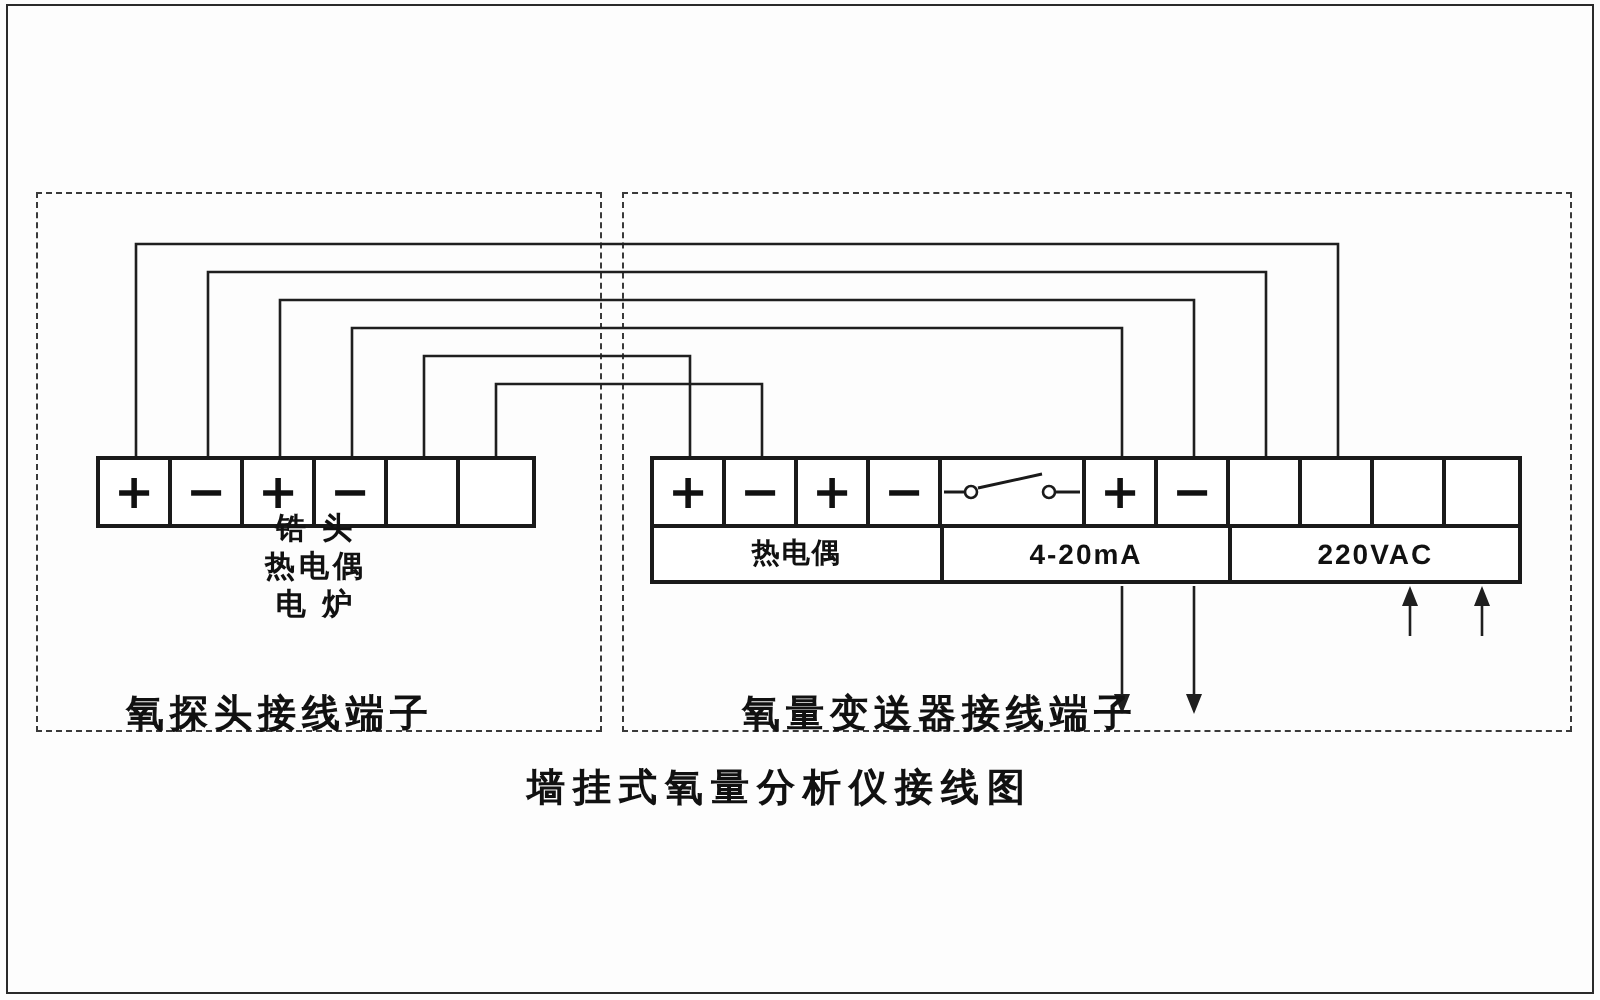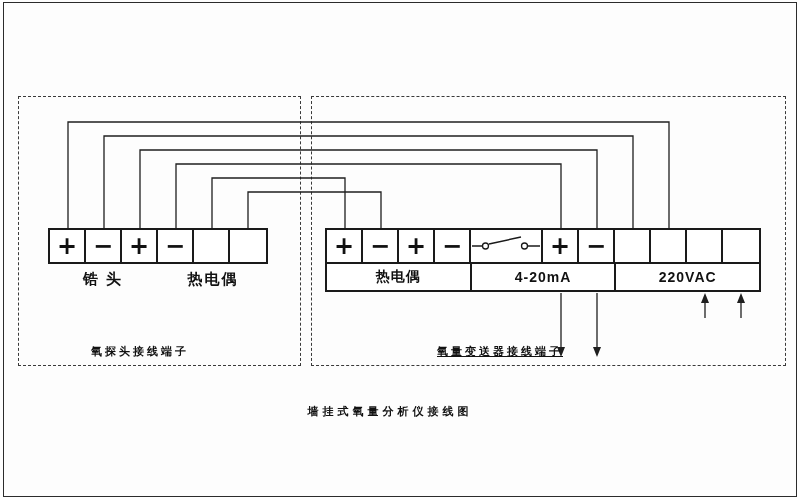--- a/index.html
+++ b/index.html
@@ -32,34 +32,34 @@
   .switch-cell line { stroke:#1a1a1a; stroke-width:1.5; }
   .switch-cell circle { fill:#ffffff; stroke:#1a1a1a; stroke-width:1.3; }
 
   .label-band { position:absolute; display:flex; }
   #trans-labels {
     left:325px; top:264px; width:436px; height:28px;
     border:2px solid #1a1a1a; border-top:none; background:#fff;
   }
   #trans-labels .label-cell { border-right:2px solid #1a1a1a; }
   #trans-labels .label-cell:last-child { border-right:none; }
-  #probe-labels { left:48px; top:266px; width:220px; height:26px; }
+  #probe-labels { left:48px; top:255px; width:220px; height:26px;flex-direction:column; }
   .label-cell {
     flex:1 1 0; display:flex; align-items:center; justify-content:center;
     font-weight:bold; font-size:14px; letter-spacing:1px; white-space:nowrap;
   }
   #probe-labels .label-cell { font-size:15px; letter-spacing:2px; }
 
   .box-caption {
-    position:absolute; font-weight:bold; font-size:11px; letter-spacing:3px;
+    position:absolute; font-weight:bold; font-size:19px; letter-spacing:3px;
     text-align:center; white-space:nowrap;
   }
   #probe-caption { left:60px; top:344px; width:160px; }
-  #trans-caption { left:370px; top:344px; width:260px;text-decoration:underline; }
-  #main-title { left:240px; top:404px; width:300px; letter-spacing:4px; }
+  #trans-caption { left:340px; top:344px; width:260px; }
+  #main-title { left:240px; top:381px; width:300px; letter-spacing:4px; }
 </style>
 </head>
 <body>
 
 <div class="canvas">
   <div class="outer-border"></div>
 
   <div id="probe-box" class="dashed-box"></div>
   <div id="transmitter-box" class="dashed-box"></div>
 
@@ -84,20 +84,21 @@
       <div class="cell">+</div>
       <div class="cell">−</div>
       <div class="cell">+</div>
       <div class="cell">−</div>
       <div class="cell"></div>
       <div class="cell"></div>
     </div>
   <div id="probe-labels" class="label-band">
       <div class="label-cell">锆 头</div>
       <div class="label-cell">热电偶</div>
+      <div class="label-cell">电 炉</div>
     </div>
 
   <div id="trans-row" class="terminal-row">
       <div class="cell">+</div>
       <div class="cell">−</div>
       <div class="cell">+</div>
       <div class="cell">−</div>
       <div class="cell switch-cell">
         <svg viewBox="0 0 68 32" width="68" height="32">
           <line x1="0" y1="16" x2="10" y2="16"></line>

